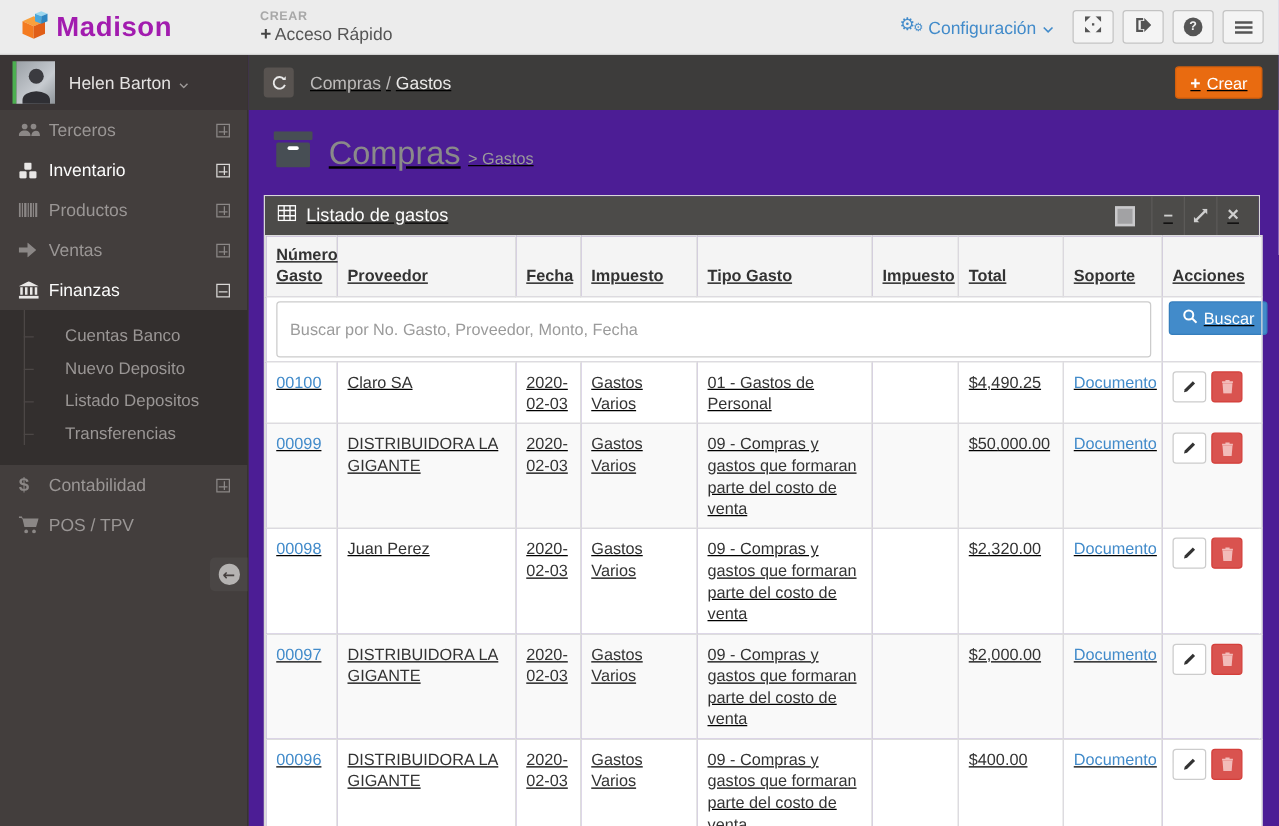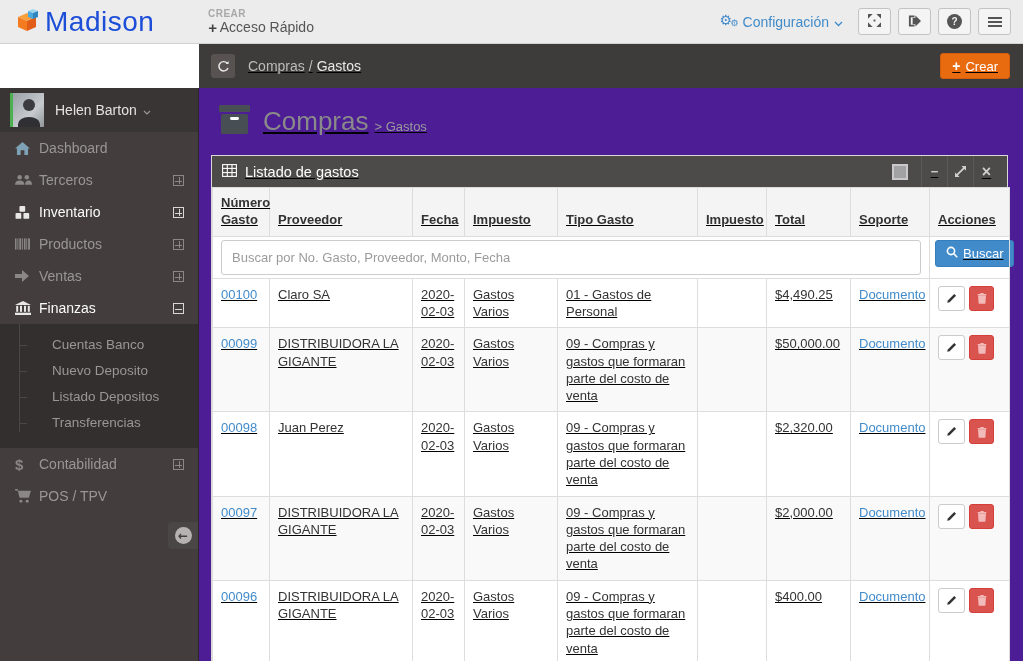--- a/index.html
+++ b/index.html
@@ -3,41 +3,41 @@
 <meta charset="utf-8">
 <style>
   * { margin:0; padding:0; box-sizing:border-box; }
   html,body { width:1023px; height:661px; overflow:hidden; }
   body { font-family:"Liberation Sans","DejaVu Sans",sans-serif; background:#fff; }
   .app { width:1023px; height:661px; overflow:hidden; display:flex; flex-direction:column; }
 
   
   .topbar { height:44px; background:#ECECEC; border-bottom:1px solid #D2D2D2; display:flex; align-items:stretch; flex:0 0 44px; }
   .logo-zone { width:199px; display:flex; align-items:center; padding-left:14px; flex:0 0 199px; cursor:pointer; }
-  .logo-text { color:#1d4ed8; font-size:28px; letter-spacing:.5px; margin-left:4px; }
+  .logo-text { color:#a21caf; font-size:22px; letter-spacing:.5px; margin-left:4px;font-weight:bold; }
   .quick-zone { display:flex; flex-direction:column; justify-content:center; padding-left:9px; }
   .crear-label { font-size:10px; color:#A8A8A8; letter-spacing:.5px; font-weight:bold; }
   .quick-link { font-size:14px; color:#555; display:flex; gap:3px; cursor:pointer; }
   .i-plus::before { content:"+"; font-weight:bold; font-size:15px; color:#444; }
   .topbar-right { margin-left:auto; display:flex; align-items:center; gap:7px; padding-right:12px; }
   .config-link { color:#428BCA; font-size:14px; display:flex; align-items:center; gap:5px; margin-right:8px; cursor:pointer; }
   .gears { position:relative; width:18px; height:16px; }
   .gear-big { position:absolute; left:0; top:-2px; font-size:14px; color:#428BCA; font-family:"DejaVu Sans",sans-serif; }
   .gear-small { position:absolute; right:-1px; top:4px; font-size:9px; color:#428BCA; font-family:"DejaVu Sans",sans-serif; }
   .tb-btn { width:33px; height:27px; background:#F4F4F4; border:1px solid #C3C3C3; border-radius:3px; display:flex; align-items:center; justify-content:center; color:#555; cursor:pointer; }
   .q-circle { width:15px; height:15px; border-radius:50%; background:#555; color:#F2F2F2; font-size:10px; font-weight:bold; display:flex; align-items:center; justify-content:center; }
   .q-circle::before { content:"?"; }
   .hamburger { display:flex; flex-direction:column; gap:2px; }
   .hamburger i { width:14px; height:2px; background:#555; display:block; }
 
   
   .main { flex:1; display:flex; min-height:0; }
 
   
-  .sidebar { width:199px; flex:0 0 199px; background:#433E3D; border-right:1px solid #2B2827; display:flex; flex-direction:column;margin-top:44px; }
+  .sidebar { width:199px; flex:0 0 199px; background:#433E3D; border-right:1px solid #2B2827; display:flex; flex-direction:column; }
   .user-row { height:44px; flex:0 0 44px; background:#3A3535; display:flex; align-items:center; padding-left:10px; cursor:pointer; }
   .avatar { width:34px; height:34px; border-left:3px solid #4CAF50; background:linear-gradient(135deg,#9aa0a6,#c7cbd0 60%,#8e9499); position:relative; overflow:hidden; }
   .avatar::before { content:""; position:absolute; left:50%; top:6px; width:12px; height:12px; margin-left:-6px; border-radius:50%; background:#3b3b40; }
   .avatar::after { content:""; position:absolute; left:50%; bottom:-4px; width:22px; height:14px; margin-left:-11px; border-radius:50% 50% 0 0; background:#2f2f34; }
   .user-name { color:#E4E2E1; font-size:14px; margin-left:11px; display:flex; align-items:center; gap:6px; }
   .chev { color:#9B9796; }
   .nav { flex:1; }
   .nav-item { height:32px; display:flex; align-items:center; padding:0 14px 0 15px; color:#9A9695; font-size:14px; cursor:pointer; }
   .nav-item .nico { width:24px; flex:0 0 24px; color:#8B8786; display:flex; align-items:center; }
   .nav-item.bright { color:#FBFBFB; }
@@ -85,21 +85,21 @@
   .g-close::before { content:"\00D7"; font-size:16px; font-weight:bold; }
 
   
   table.grid { width:100%; border-collapse:collapse; table-layout:fixed; font-size:13px; color:#333; }
   .grid th, .grid td { border:1px solid #DDD; }
   .grid th { background:#F4F4F4; font-weight:bold; text-align:left; vertical-align:bottom; padding:7px 8px; line-height:1.3; }
   .grid td { vertical-align:top; padding:7px 8px; line-height:1.33; background:#fff; }
   .grid tr.striped td { background:#F9F9F9; }
   .c0{width:57px}.c1{width:143px}.c2{width:52px}.c3{width:93px}.c4{width:140px}.c5{width:69px}.c6{width:84px}.c7{width:79px}.c8{width:80px}
   .search-cell { padding:3px 8px !important; }
-  .search-input { width:100%; height:35px; border:1px solid #CCC; border-radius:3px; padding:0 10px; font-size:13px; color:#555; font-family:inherit; outline:none; }
+  .search-input { width:100%; height:45px; border:1px solid #CCC; border-radius:3px; padding:0 10px; font-size:13px; color:#555; font-family:inherit; outline:none; }
   .search-input::placeholder { color:#9B9B9B; }
   .btn-cell { padding:3px 5px !important; }
   .buscar-btn { background:#428BCA; border:1px solid #357EBD; color:#fff; font-size:13px; border-radius:3px; height:27px; padding:0 10px; display:flex; align-items:center; gap:5px; cursor:pointer; font-family:inherit; }
   a.blue-link { color:#428BCA; text-decoration:none; cursor:pointer; }
   .actions { display:flex; gap:4px; }
   .edit-btn { width:27px; height:25px; background:#fff; border:1px solid #CCC; border-radius:3px; color:#333; display:flex; align-items:center; justify-content:center; cursor:pointer; }
   .del-btn { width:25px; height:25px; background:#D9534F; border:1px solid #D43F3A; border-radius:3px; color:#F2BBB9; display:flex; align-items:center; justify-content:center; cursor:pointer; }
 </style>
 </head>
 <body>
@@ -170,28 +170,20 @@
         <span class="avatar"></span>
         <span class="user-name">
           <span>Helen Barton</span>
           <span class="chev"><svg width="8" height="5" viewBox="0 0 8 5" fill="none" stroke="#9B9796" stroke-width="1.2">
                 <path d="M1 1l3 3 3-3"></path>
               </svg></span>
         </span>
       </div>
       <div class="nav">
 
-        <div class="nav-item">
-          <span class="nico home-c">
-              <svg width="15" height="13" viewBox="0 0 16 14" fill="currentColor">
-                <path d="M8 0l8 7h-2v7h-4V9H6v5H2V7H0z"></path>
-              </svg>
-            </span>
-          <span>Dashboard</span>
-        </div>
 
         <div class="nav-item">
           <span class="nico">
               <svg width="17" height="12" viewBox="0 0 18 12" fill="currentColor">
                 <circle cx="5" cy="3" r="2.4"></circle>
                 <circle cx="12.5" cy="3" r="2.4"></circle>
                 <path d="M0 11c0-3 2-4.6 5-4.6S10 8 10 11zM10.6 11c.2-2.5 1.5-4.4 3.9-4.4 2.3 0 3.5 1.6 3.5 4.4z"></path>
               </svg>
             </span>
           <span>Terceros</span>

